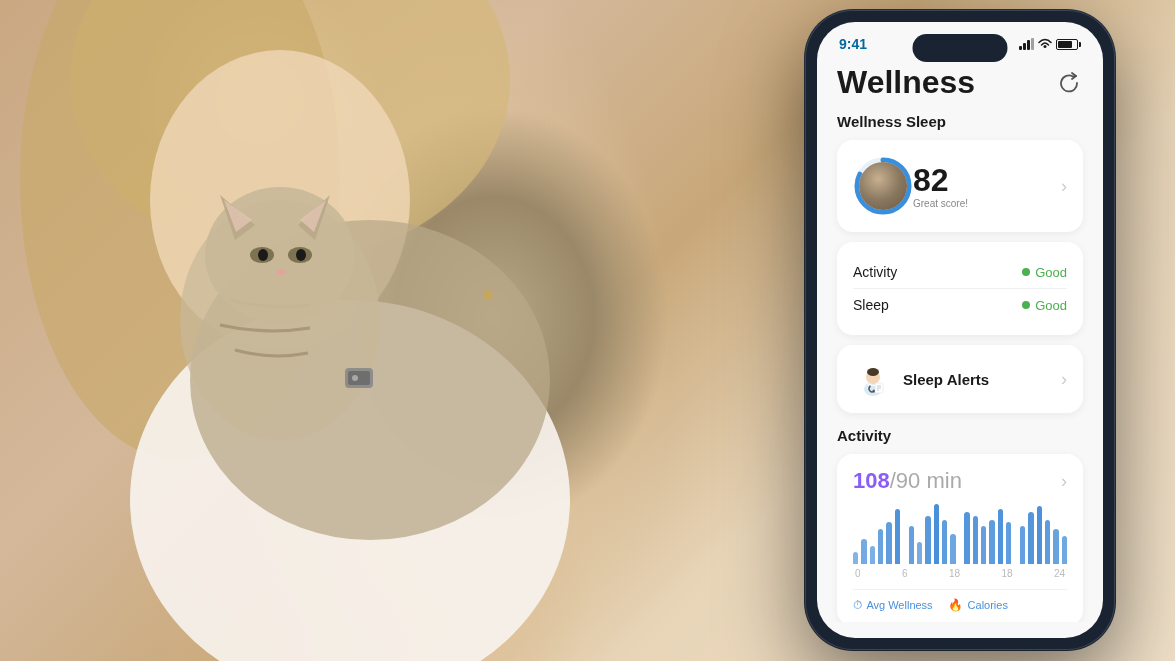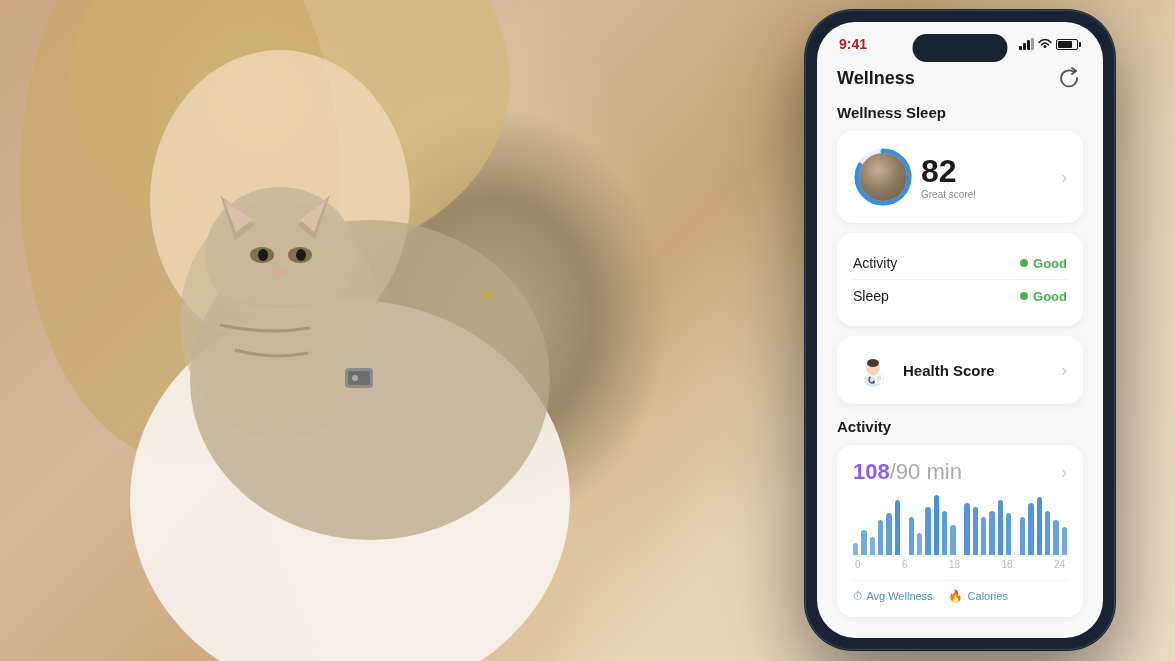--- a/index.html
+++ b/index.html
@@ -83,21 +83,21 @@
     }
 
     
     .status-bar {
       display: flex;
       justify-content: space-between;
       align-items: center;
       padding: 14px 22px 4px;
       font-size: 12px;
       font-weight: 600;
-      color: #b91c1c;
+      color: #0369a1;
       position: relative;
       z-index: 5;
     }
 
     .status-time {
       font-size: 14px;
       font-weight: 700;
     }
 
     .status-icons {
@@ -117,21 +117,21 @@
 
     
     .app-header {
       display: flex;
       justify-content: space-between;
       align-items: center;
       padding: 8px 0 12px;
     }
 
     .app-title {
-      font-size: 18px;
+      font-size: 32px;
       font-weight: 700;
       color: #1a1a1a;
     }
 
     .refresh-icon {
       width: 28px;
       height: 28px;
       display: flex;
       align-items: center;
       justify-content: center;
@@ -155,21 +155,21 @@
       margin-bottom: 10px;
       box-shadow: 0 2px 8px rgba(0,0,0,0.06);
       display: flex;
       align-items: center;
       justify-content: space-between;
     }
 
     .wellness-left {
       display: flex;
       align-items: center;
-      gap: 8px;
+      gap: 0;
     }
 
     
     .circle-progress {
       position: relative;
       width: 60px;
       height: 60px;
     }
 
     .circle-progress svg {
@@ -251,21 +251,21 @@
       font-weight: 500;
     }
 
     .status-dot {
       width: 8px;
       height: 8px;
       border-radius: 50%;
       background: #4caf50;
     }
 
-    .status-good { color: #4caf50; font-weight: bold; }
+    .status-good { color: #4caf50; }
 
     .based-on {
       font-size: 11px;
       color: #aaa;
       padding-top: 6px;
     }
 
     
     .health-alerts-card {
       background: white;
@@ -560,21 +560,21 @@
 
                 <path d="M15 25 Q13 28 15 30 Q17 32 19 30" stroke="#555" stroke-width="1.5" fill="none" stroke-linecap="round"></path>
                 <circle cx="19" cy="30" r="1.5" fill="#555"></circle>
 
                 <rect x="20" y="22" width="8" height="10" rx="1" fill="white" stroke="#ddd" stroke-width="0.5"></rect>
                 <line x1="22" y1="25" x2="26" y2="25" stroke="#bbb" stroke-width="0.8"></line>
                 <line x1="22" y1="27" x2="26" y2="27" stroke="#bbb" stroke-width="0.8"></line>
                 <line x1="22" y1="29" x2="24" y2="29" stroke="#bbb" stroke-width="0.8"></line>
               </svg>
             </div>
-            <span class="alert-title">Health Score</span>
+            <span class="alert-title">Sleep Alerts</span>
           </div>
           <span class="chevron-right">›</span>
         </div>
 
         <div class="activity-section">
           <div class="section-label">Activity</div>
 
           <div class="activity-card">
             <div class="activity-header">
               <div>

